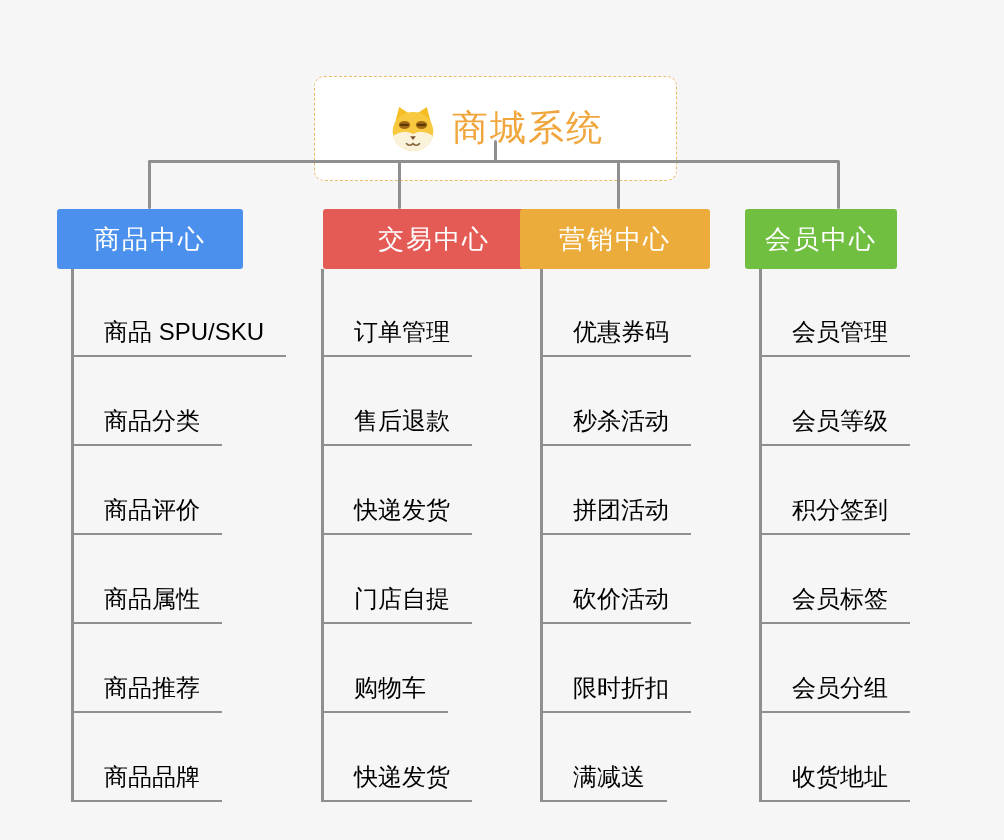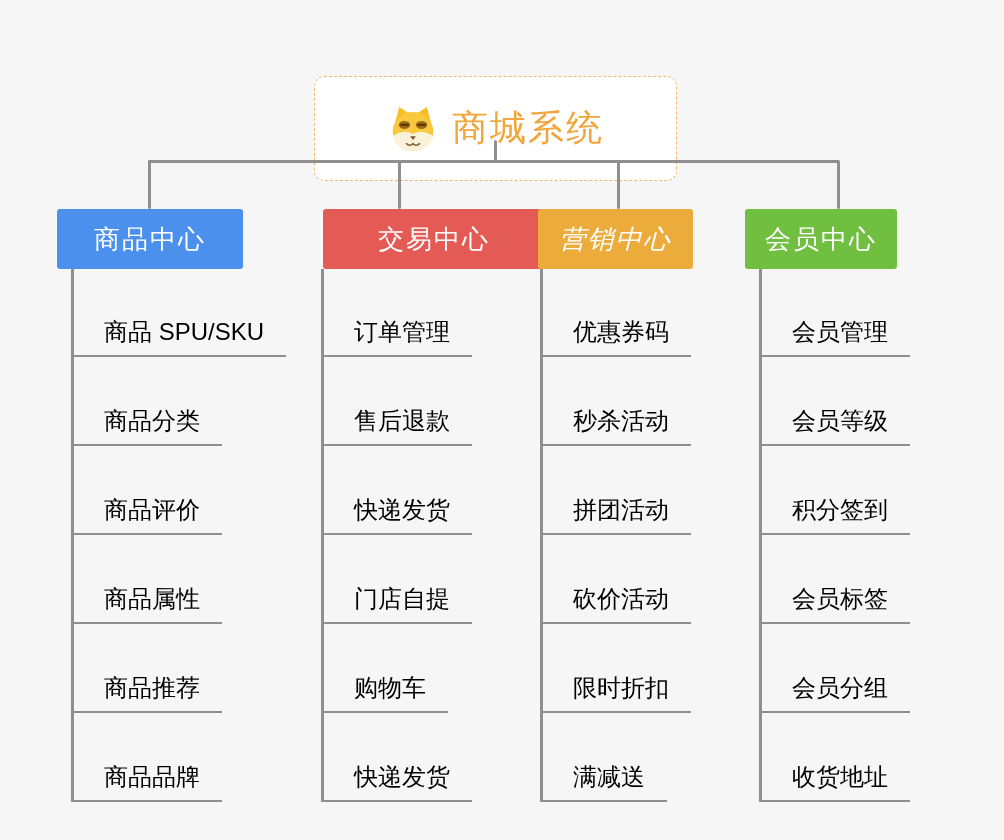--- a/index.html
+++ b/index.html
@@ -42,21 +42,21 @@
   
   .branch-node {
     position: absolute; top: 209px; height: 60px;
     border-radius: 3px;
     color: #FFFFFF; font-size: 26px; letter-spacing: 2px;
     display: flex; align-items: center; justify-content: center;
     cursor: pointer;
   }
   .branch-node.b1 { left: 57px;  width: 186px; }
   .branch-node.b2 { left: 307px; width: 222px; margin-left: 16px; }
-  .branch-node.b3 { left: 538px; width: 155px; font-style: italic; }
+  .branch-node.b3 { left: 520px; width: 190px; }
   .branch-node.b4 { left: 745px; width: 152px; }
 
   
   .column { position: absolute; top: 269px; height: 533px; width: 230px; }
   .column.c1 { left: 72px; }
   .column.c2 { left: 322px; }
   .column.c3 { left: 541px; }
   .column.c4 { left: 760px; }
   .column-stem {
     position: absolute; left: -1px; top: 0;

